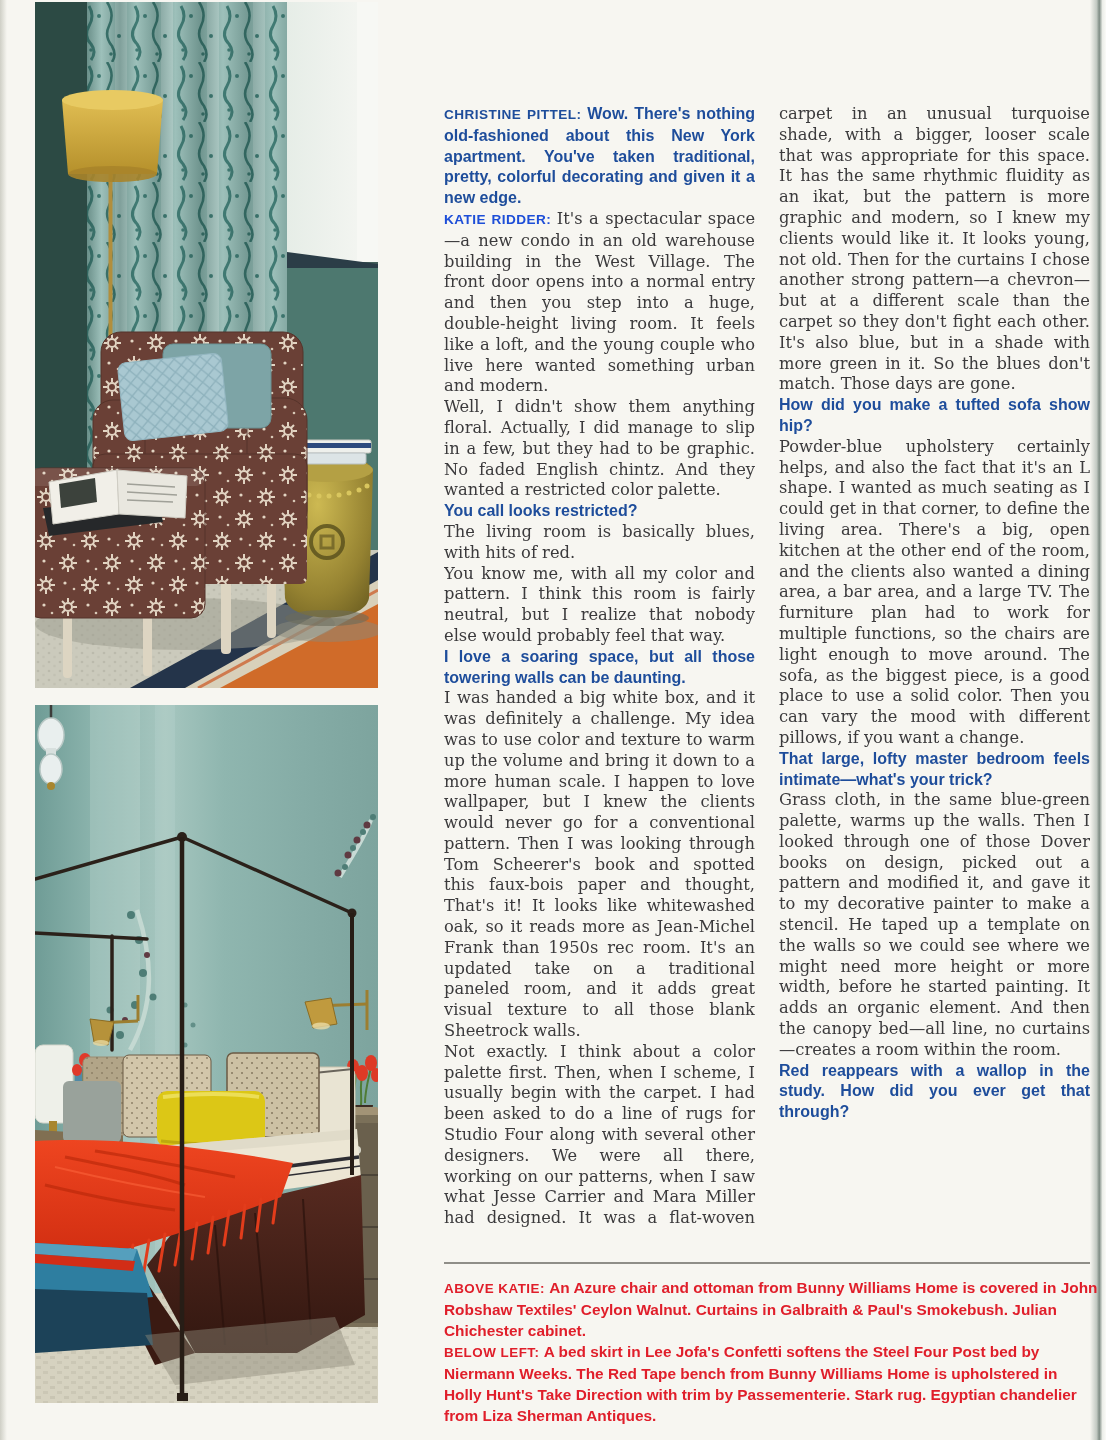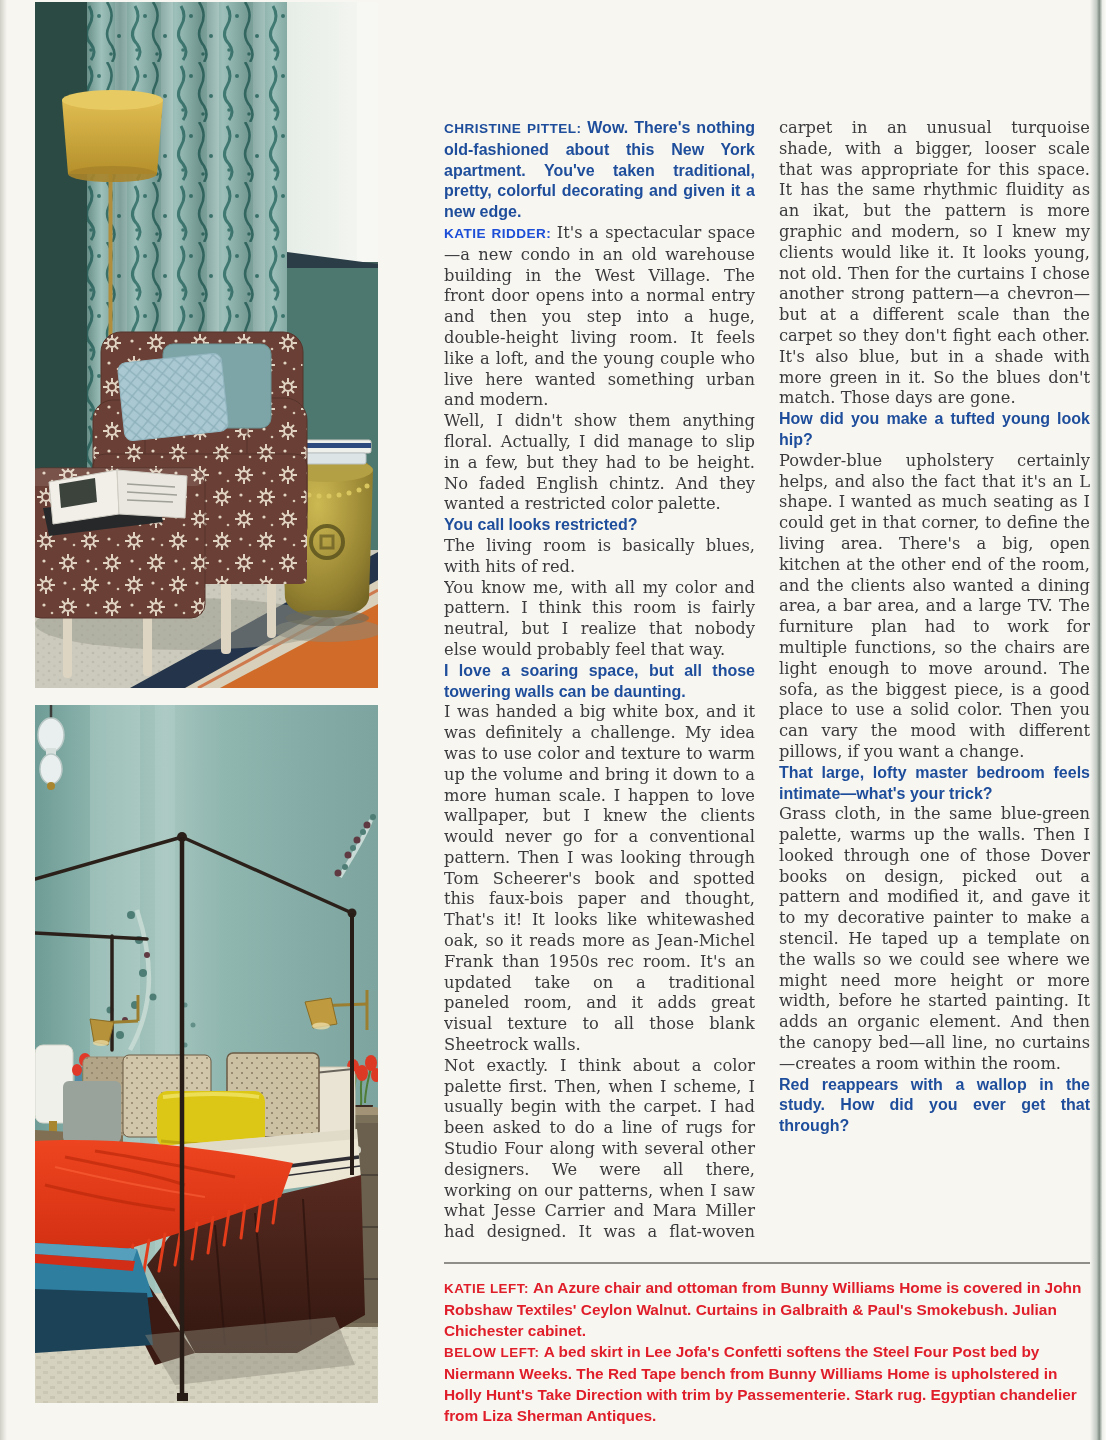--- a/index.html
+++ b/index.html
@@ -13,21 +13,21 @@
   .page-edge-left{position:absolute;left:0;top:0;width:7px;height:1440px;
     background:linear-gradient(to right,#cfcfc6,rgba(247,246,241,0));}
   .page-edge-right{position:absolute;right:0;top:0;width:16px;height:1440px;
     background:linear-gradient(to right,rgba(150,162,154,0) 0%,rgba(148,162,154,.55) 42%,rgba(104,120,112,.85) 58%,rgba(236,238,233,1) 78%,#fbfbf8 100%);}
   .photo{position:absolute;left:35px;overflow:hidden;background:#7aa39d;}
   .photo-top{top:2px;width:343px;height:686px;}
   .photo-bottom{top:705px;width:343px;height:698px;}
   .photo svg{display:block;}
 
   .text-flow{
-    position:absolute;left:444px;top:118px;width:646px;height:1142px;
+    position:absolute;left:444px;top:104px;width:646px;height:1142px;
     column-count:2;column-gap:24px;column-fill:auto;overflow:hidden;
     text-align:justify;hyphens:auto;-webkit-hyphens:auto;
   }
   .para{margin:0;font:16.3px/20.8px "DejaVu Serif",serif;color:var(--ink);}
   .para.q,.para.q-lead{font-family:"Liberation Sans",sans-serif;font-weight:700;
     color:var(--blue);font-size:16px;}
   .lead{font-family:"Liberation Sans",sans-serif;font-weight:700;font-size:13.6px;
     letter-spacing:.45px;}
   .q-lead .lead{color:var(--blue);}
   .a-lead .lead{color:#1d4ed8;}
@@ -400,31 +400,31 @@
     <line x1="317" y1="208" x2="317" y2="470" stroke="#271d16" stroke-width="4"></line>
     <line x1="147" y1="132" x2="147" y2="692" stroke="#271d16" stroke-width="4.5"></line>
     <rect x="142" y="688" width="11" height="8" fill="#271d16"></rect>
   </g>
 </svg>
 </div>
 
 <div class="text-flow">
     <p class="para q-lead"><span class="lead">CHRISTINE PITTEL: </span>Wow. There's nothing old-fashioned about this New York apartment. You've taken traditional, pretty, colorful decorating and given it a new edge.</p>
     <p class="para a-lead"><span class="lead">KATIE RIDDER: </span>It's a spectacular space—a new condo in an old warehouse building in the West Village. The front door opens into a normal entry and then you step into a huge, double-height living room. It feels like a loft, and the young couple who live here wanted something urban and modern.</p>
-    <p class="para a">Well, I didn't show them anything floral. Actually, I did manage to slip in a few, but they had to be height. No faded English chintz. And they wanted a restricted color palette.</p>
+    <p class="para a">Well, I didn't show them anything floral. Actually, I did manage to slip in a few, but they had to be graphic. No faded English chintz. And they wanted a restricted color palette.</p>
     <p class="para q">You call looks restricted?</p>
     <p class="para a">The living room is basically blues, with hits of red.</p>
     <p class="para a">You know me, with all my color and pattern. I think this room is fairly neutral, but I realize that nobody else would probably feel that way.</p>
     <p class="para q">I love a soaring space, but all those towering walls can be daunting.</p>
     <p class="para a">I was handed a big white box, and it was definitely a challenge. My idea was to use color and texture to warm up the volume and bring it down to a more human scale. I happen to love wallpaper, but I knew the clients would never go for a conventional pattern. Then I was looking through Tom Scheerer's book and spotted this faux-bois paper and thought, That's it! It looks like whitewashed oak, so it reads more as Jean-Michel Frank than 1950s rec room. It's an updated take on a traditional paneled room, and it adds great visual texture to all those blank Sheetrock walls.</p>
     <p class="para a">Not exactly. I think about a color palette first. Then, when I scheme, I usually begin with the carpet. I had been asked to do a line of rugs for Studio Four along with several other designers. We were all there, working on our patterns, when I saw what Jesse Carrier and Mara Miller had designed. It was a flat-woven carpet in an unusual turquoise shade, with a bigger, looser scale that was appropriate for this space. It has the same rhythmic fluidity as an ikat, but the pattern is more graphic and modern, so I knew my clients would like it. It looks young, not old. Then for the curtains I chose another strong pattern—a chevron—but at a different scale than the carpet so they don't fight each other. It's also blue, but in a shade with more green in it. So the blues don't match. Those days are gone.</p>
-    <p class="para q">How did you make a tufted young look hip?</p>
+    <p class="para q">How did you make a tufted sofa show hip?</p>
     <p class="para a">Powder-blue upholstery certainly helps, and also the fact that it's an L shape. I wanted as much seating as I could get in that corner, to define the living area. There's a big, open kitchen at the other end of the room, and the clients also wanted a dining area, a bar area, and a large TV. The furniture plan had to work for multiple functions, so the chairs are light enough to move around. The sofa, as the biggest piece, is a good place to use a solid color. Then you can vary the mood with different pillows, if you want a change.</p>
     <p class="para q">That large, lofty master bedroom feels intimate—what's your trick?</p>
     <p class="para a">Grass cloth, in the same blue-green palette, warms up the walls. Then I looked through one of those Dover books on design, picked out a pattern and modified it, and gave it to my decorative painter to make a stencil. He taped up a template on the walls so we could see where we might need more height or more width, before he started painting. It adds an organic element. And then the canopy bed—all line, no curtains—creates a room within the room.</p>
     <p class="para q">Red reappears with a wallop in the study. How did you ever get that through?</p>
   </div>
 
 <div class="caption-divider"></div>
 <div class="photo-captions">
-    <p class="cap"><span class="cap-lead">KATIE LEFT: </span>An Azure chair and ottoman from Bunny Williams Home is covered in John Robshaw Textiles' Ceylon Walnut. Curtains in Galbraith &amp; Paul's Smokebush. Julian Chichester cabinet.</p>
+    <p class="cap"><span class="cap-lead">ABOVE KATIE: </span>An Azure chair and ottoman from Bunny Williams Home is covered in John Robshaw Textiles' Ceylon Walnut. Curtains in Galbraith &amp; Paul's Smokebush. Julian Chichester cabinet.</p>
     <p class="cap"><span class="cap-lead">BELOW LEFT: </span>A bed skirt in Lee Jofa's Confetti softens the Steel Four Post bed by Niermann Weeks. The Red Tape bench from Bunny Williams Home is upholstered in Holly Hunt's Take Direction with trim by Passementerie. Stark rug. Egyptian chandelier from Liza Sherman Antiques.</p>
   </div>
 
 </body></html>

